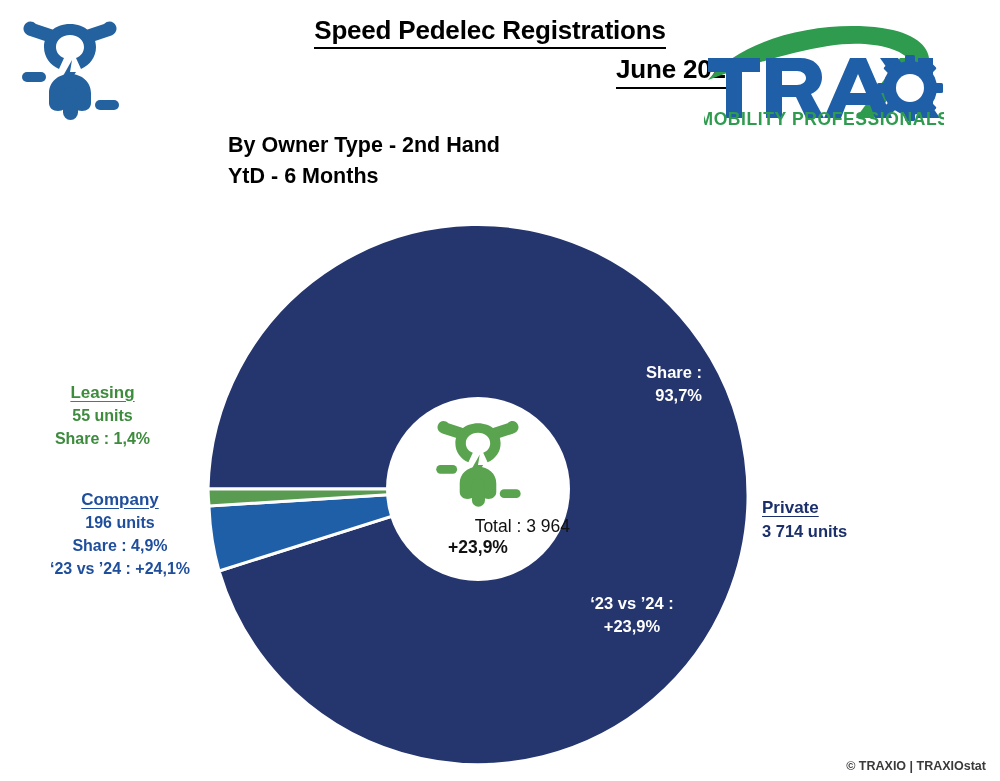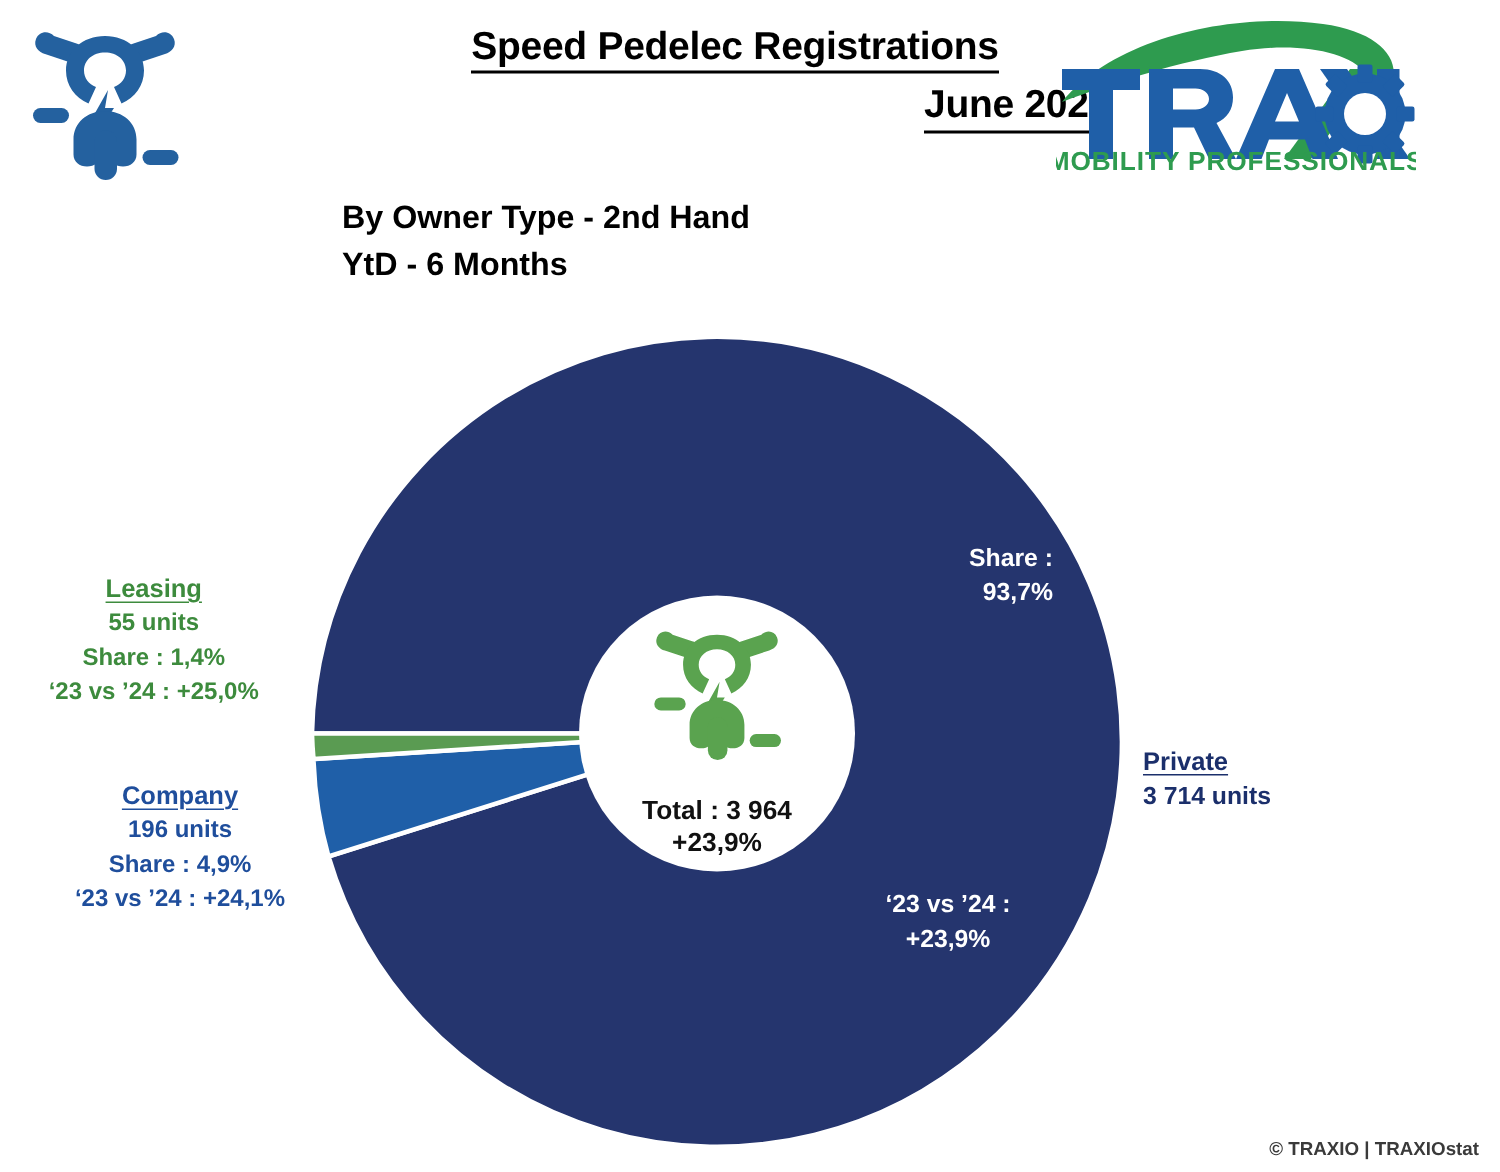--- a/index.html
+++ b/index.html
@@ -40,21 +40,21 @@
     color: #000000;
     letter-spacing: -0.2px;
     line-height: 1.28;
     border-bottom: 2px solid #000000;
     padding-bottom: 0px;
   }
   #title-line-2-wrap { width: 100%; text-align: right; margin-top: 4px;}
   #traxio-logo {
     position: absolute;
     right: 56px;
-    top: 10px;
+    top: 22px;
     width: 240px;
     height: 106px;
   }
 
   
   #subtitle-block {
     position: absolute;
     left: 228px;
     top: 130px;
     width: 500px;
@@ -89,21 +89,21 @@
     text-underline-offset: 3px;
   }
   #label-leasing {
     left: 0px; top: 381px; width: 205px;
     text-align: center;
     color: #3D8B3D;
     font-size: 16px;
   }
   #label-leasing .cl-title { font-size: 17px; }
   #label-company {
-    left: 5px; top: 519px; width: 230px;
+    left: 5px; top: 488px; width: 230px;
     text-align: center;
     color: #1F4E9C;
     font-size: 16px;
   }
   #label-company .cl-title { font-size: 17px; }
   #label-private {
     left: 762px; top: 496px; width: 220px;
     text-align: left;
     color: #1B2F6B;
     font-size: 16.5px;
@@ -126,24 +126,25 @@
   #hole-content {
     position: absolute;
     left: 386px;
     top: 400px;
     width: 184px;
     text-align: center;
   }
   #hole-icon { width: 94px; height: 108px; margin: 4px auto 0; display:block; }
   #hole-total {
     font-size: 17.5px;
-    font-weight: bold;
+    font-weight: normal;
     color: #111111;
     line-height: 1.22;
-    margin-top: 18px;
+    margin-top: 4px;
+    text-align: right;
   }
   #hole-growth {
     font-size: 17.5px;
     font-weight: bold;
     color: #111111;
     line-height: 1.22;
   }
 
   
   #footer-copyright {
@@ -261,21 +262,20 @@
       </g>
     </svg>
     <div id="hole-total">Total : 3 964</div>
     <div id="hole-growth">+23,9%</div>
   </div>
 
   <div class="callout" id="label-leasing">
     <div class="cl-title">Leasing</div>
     <div>55 units</div>
     <div>Share : 1,4%</div>
-    <div>‘23 vs ’24 : +25,0%</div>
   </div>
 
   <div class="callout" id="label-company">
     <div class="cl-title">Company</div>
     <div>196 units</div>
     <div>Share : 4,9%</div>
     <div>‘23 vs ’24 : +24,1%</div>
   </div>
 
   <div class="callout" id="label-private">

